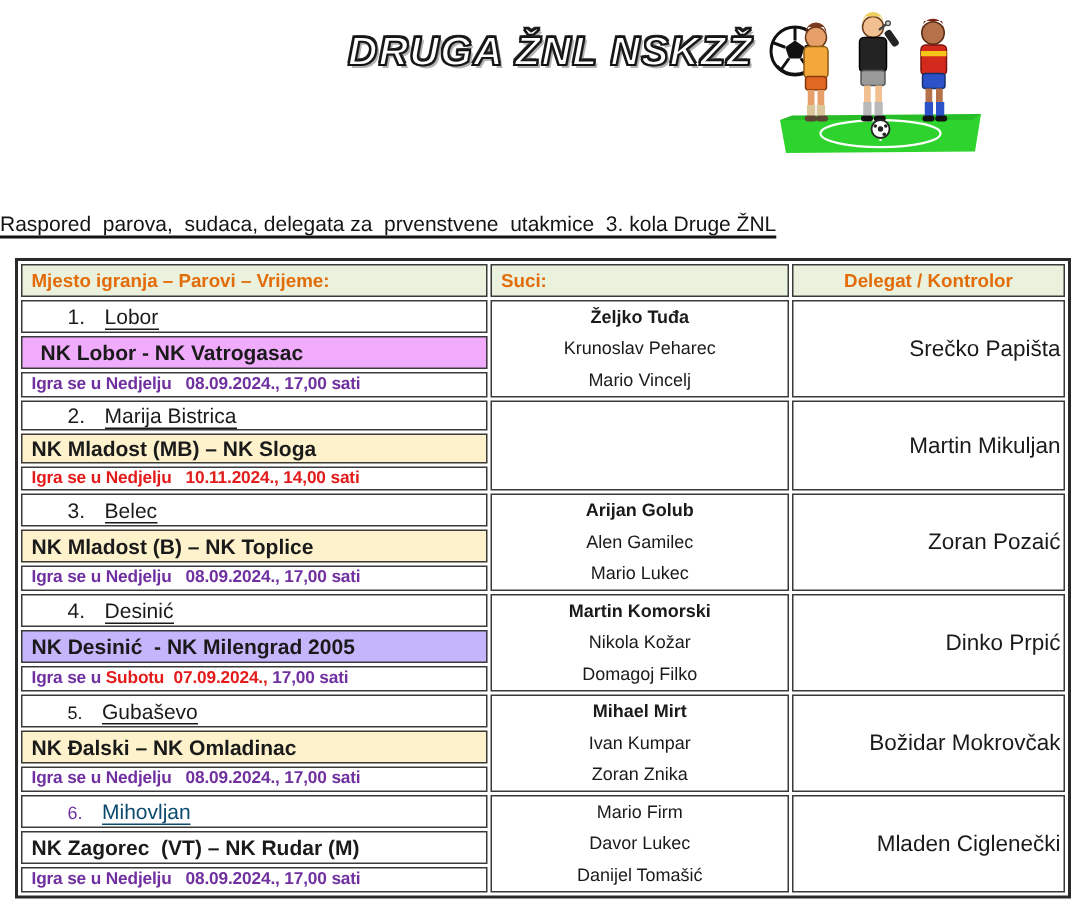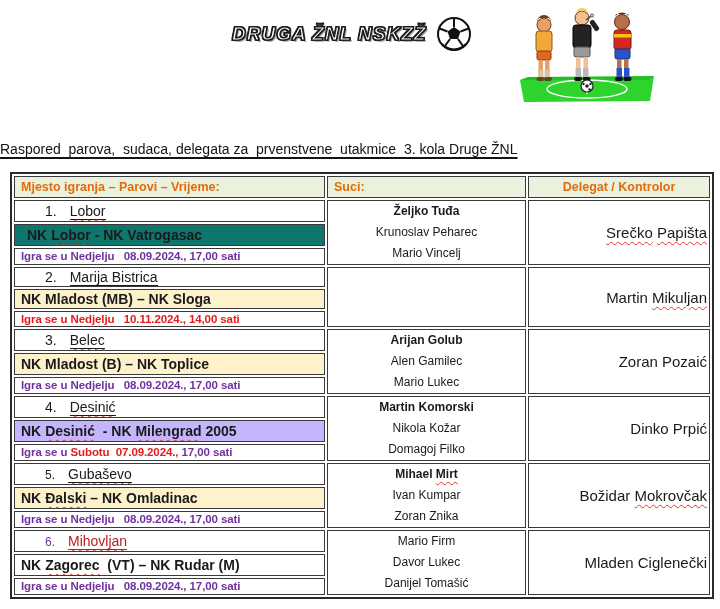--- a/index.html
+++ b/index.html
@@ -5,21 +5,21 @@
   html,body{margin:0;padding:0;}
   body{
     width:720px;height:609px;overflow:hidden;background:#ffffff;
     font-family:"Liberation Sans",sans-serif;color:#1a1a1a;position:relative;
   }
   
   .header{position:relative;height:172px;}
   .logo-line{position:absolute;left:232px;top:16px;display:flex;align-items:center;gap:10px;}
   .logo-text{
     font-family:"Liberation Sans",sans-serif;
-    font-style:italic;font-weight:900;font-size:19px;letter-spacing:1px;
+    font-style:italic;font-weight:900;font-size:27px;letter-spacing:1px;
     color:#ffffff;
     -webkit-text-stroke:1.2px #141414;
     text-shadow:2px 2px 0 rgba(90,90,90,.45), -1px -1px 0 #222, 1px -1px 0 #222, -1px 1px 0 #222, 1px 1px 0 #222;
     white-space:nowrap;
   }
   .ball-icon svg{display:block;}
   .clipart{position:absolute;right:60px;top:4px;width:146px;height:100px;}
   .doc-title{
     position:absolute;top:141px;left:0;width:100%;text-align:left;
     font-size:14px;font-weight:normal;color:#141414;
@@ -43,21 +43,21 @@
   .match-num{display:inline-block;margin-left:26px;}
   .match-num.small{font-size:12px;}
   .match-place{margin-left:13px;}
   .teams-cell{height:20px;padding:1px 6px;font-size:14px;font-weight:bold;white-space:pre;vertical-align:middle;}
   .time-cell{height:16px;padding:1px 6px;font-size:11.5px;font-weight:bold;letter-spacing:-0.1px;white-space:pre;vertical-align:middle;}
   .suci-cell{text-align:center;vertical-align:middle;font-size:12px;padding:0 2px;}
   .ref-line{line-height:21px;white-space:nowrap;}
   .delegate-cell{text-align:right;vertical-align:middle;font-size:15px;white-space:nowrap;padding:0 2px;}
   .b{font-weight:bold;}
   .ul{border-bottom:1.5px solid currentColor;}
-  .sq{text-decoration:underline;text-decoration-style:wavy;text-decoration-color:#e03a2f;text-decoration-thickness:1px;text-underline-offset:3px;}
+  .sq{text-decoration-style:wavy;text-decoration-color:#e03a2f;text-decoration-thickness:1px;text-underline-offset:3px;}
 </style>
 </head>
 <body>
 
 <div class="header">
   <div class="logo-line">
     <span class="logo-text">DRUGA ŽNL NSKZŽ</span>
     <span class="ball-icon">
       <svg width="36" height="36" viewBox="0 0 36 36">
         <circle cx="18" cy="18" r="16" fill="#ffffff" stroke="#111" stroke-width="2"></circle>
@@ -139,21 +139,21 @@
       <tr>
         <td class="cell place-cell"><span class="match-num">1.</span><span class="match-place"><span class="ul sq">Lobor</span></span></td>
         <td rowspan="3" class="cell suci-cell">
           <div class="ref-line"><span class="b">Željko Tuđa</span></div>
           <div class="ref-line"><span>Krunoslav Peharec</span></div>
           <div class="ref-line"><span>Mario Vincelj</span></div>
         </td>
         <td rowspan="3" class="cell delegate-cell"><span class="sq">Srečko</span><span> </span><span class="sq">Papišta</span></td>
       </tr>
       <tr>
-        <td class="cell teams-cell" style="background: #0f766e; padding-left: 12px;"><span>NK </span><span class="sq">Lobor</span><span> - NK Vatrogasac</span></td>
+        <td class="cell teams-cell" style="background: #f0abfc; padding-left: 12px;"><span>NK </span><span class="sq">Lobor</span><span> - NK Vatrogasac</span></td>
       </tr>
       <tr>
         <td class="cell time-cell"><span style="color: rgb(112, 48, 160);">Igra se u Nedjelju   08.09.2024., 17,00 sati</span></td>
       </tr>
       <tr>
         <td class="cell place-cell"><span class="match-num">2.</span><span class="match-place"><span class="ul">Marija Bistrica</span></span></td>
         <td rowspan="3" class="cell suci-cell"></td>
         <td rowspan="3" class="cell delegate-cell"><span>Martin </span><span class="sq">Mikuljan</span></td>
       </tr>
       <tr>
@@ -201,21 +201,21 @@
         </td>
         <td rowspan="3" class="cell delegate-cell"><span>Božidar </span><span class="sq">Mokrovčak</span></td>
       </tr>
       <tr>
         <td class="cell teams-cell" style="background: rgb(253, 242, 204);"><span>NK </span><span class="sq">Đalski</span><span> – NK Omladinac</span></td>
       </tr>
       <tr>
         <td class="cell time-cell"><span style="color: rgb(112, 48, 160);">Igra se u Nedjelju   08.09.2024., 17,00 sati</span></td>
       </tr>
       <tr>
-        <td class="cell place-cell"><span class="match-num small" style="color: rgb(112, 48, 160);">6.</span><span class="match-place"><span class="ul sq" style="color: #b91c1c;">Mihovljan</span></span></td>
+        <td class="cell place-cell"><span class="match-num small" style="color: rgb(112, 48, 160);">6.</span><span class="match-place"><span class="ul sq" style="color: #0c4a6e;">Mihovljan</span></span></td>
         <td rowspan="3" class="cell suci-cell">
           <div class="ref-line"><span>Mario Firm</span></div>
           <div class="ref-line"><span>Davor Lukec</span></div>
           <div class="ref-line"><span>Danijel Tomašić</span></div>
         </td>
         <td rowspan="3" class="cell delegate-cell"><span>Mladen Ciglenečki</span></td>
       </tr>
       <tr>
         <td class="cell teams-cell" style="background: rgb(255, 255, 255);"><span>NK </span><span class="sq">Zagorec</span><span>  (VT) – NK Rudar (M)</span></td>
       </tr>

